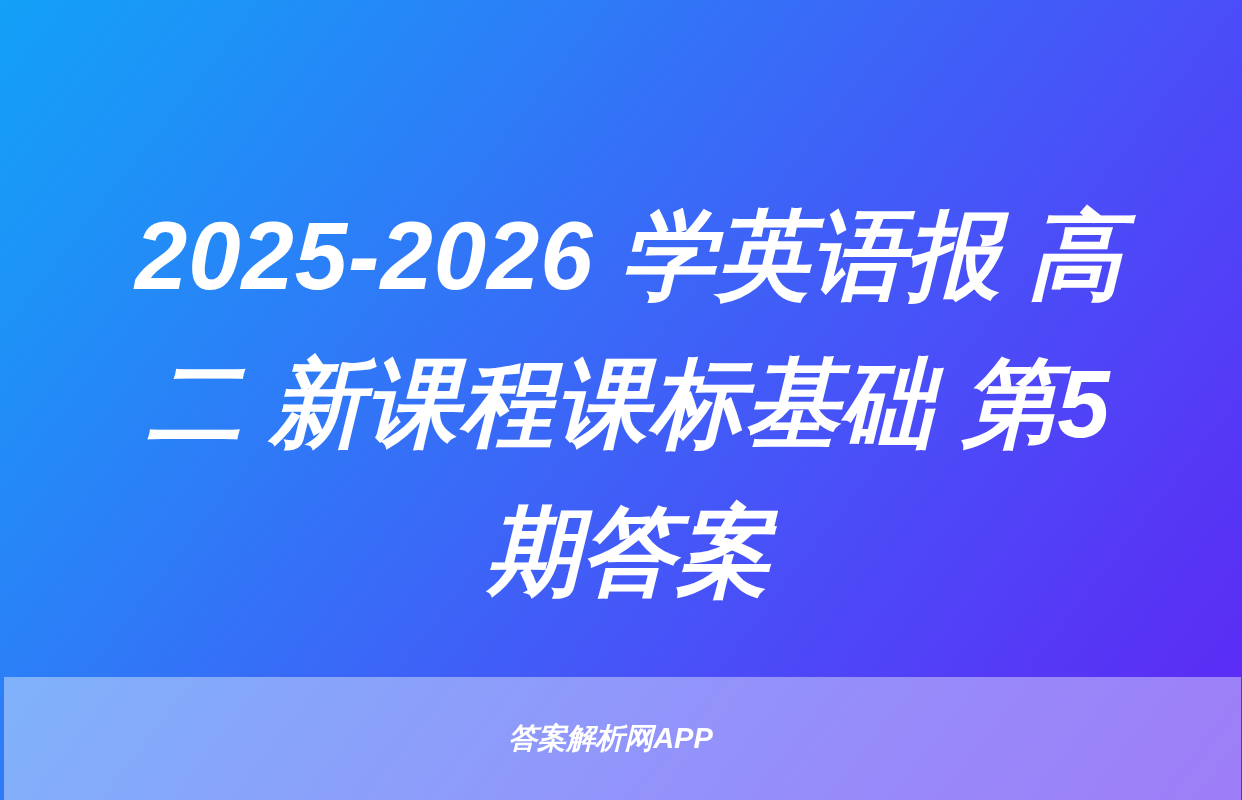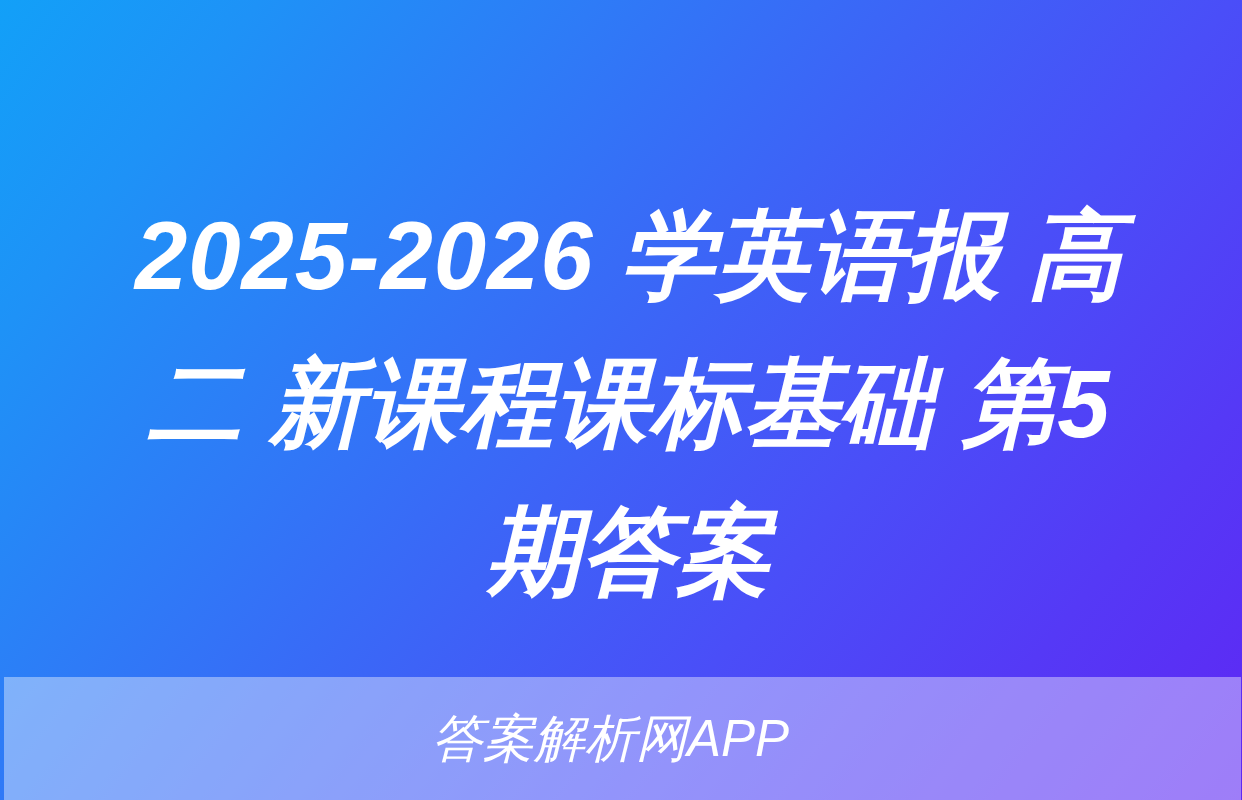--- a/index.html
+++ b/index.html
@@ -65,23 +65,23 @@
     justify-content: center;
   }
 
   #footer-band .shift {
     transform: translateX(-12px);
   }
 
   #footer-text {
     color: #FFFFFF;
     font-family: "Liberation Sans", "DejaVu Sans", sans-serif;
-    font-weight: 400;
+    font-weight: 700;
     font-style: italic;
-    font-size: 51px;
+    font-size: 29px;
     line-height: 1;
     letter-spacing: 0px;
     white-space: nowrap;
   }
 </style>
 </head>
 <body>
 
 <div id="poster">
 

